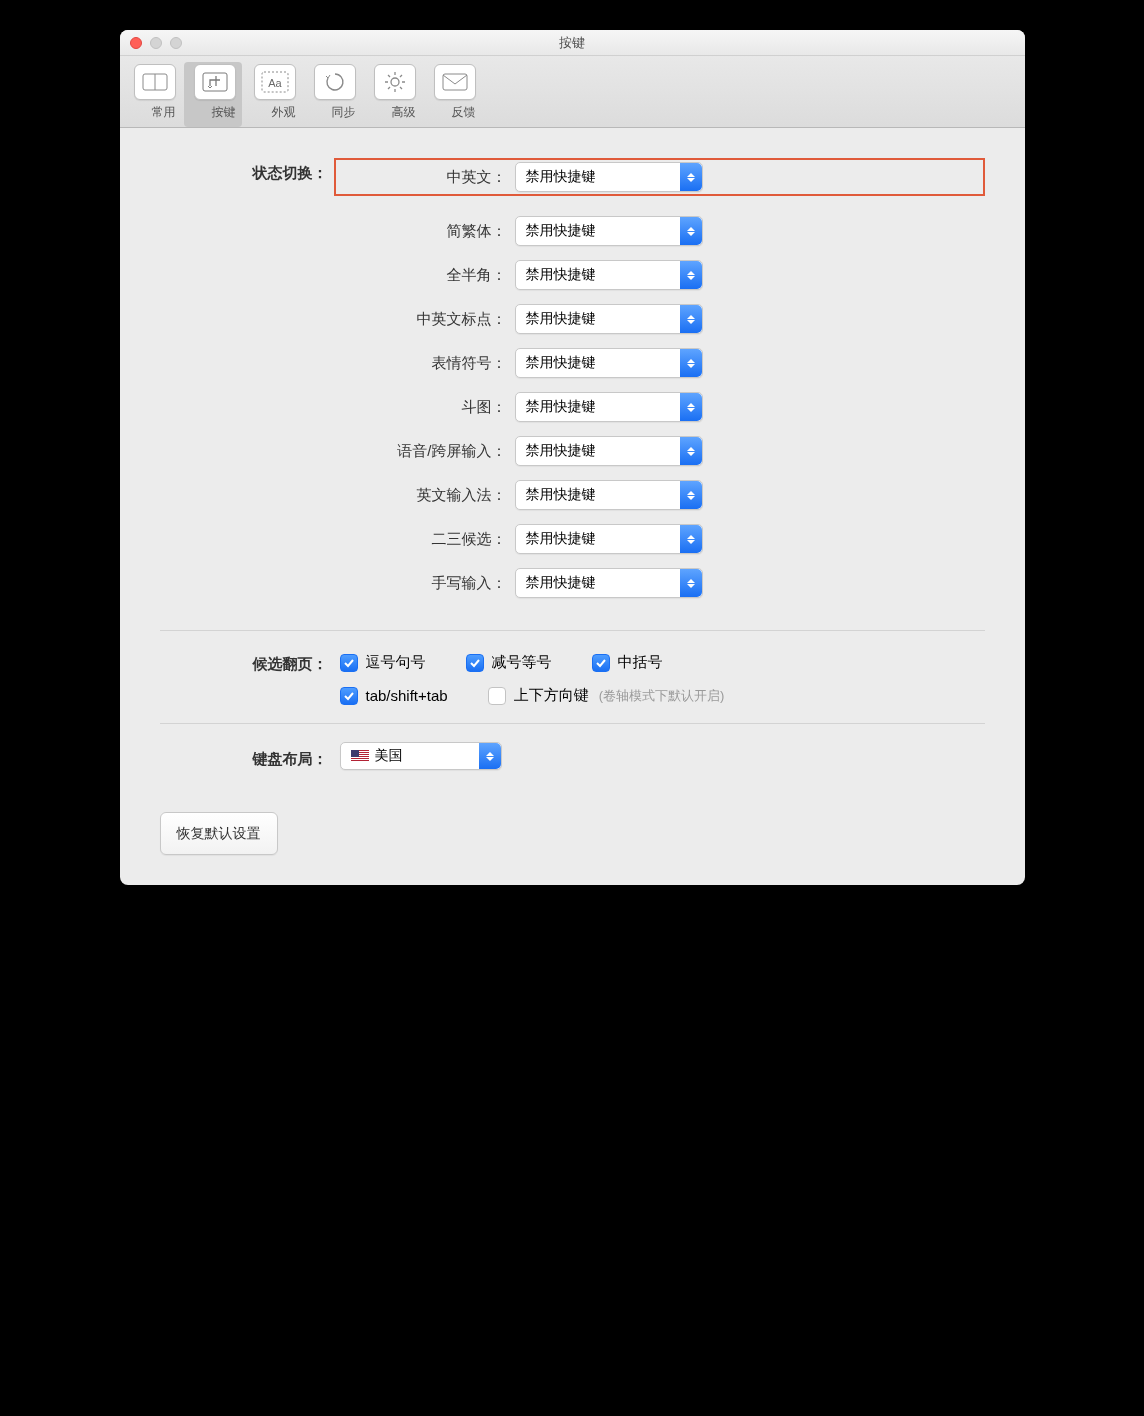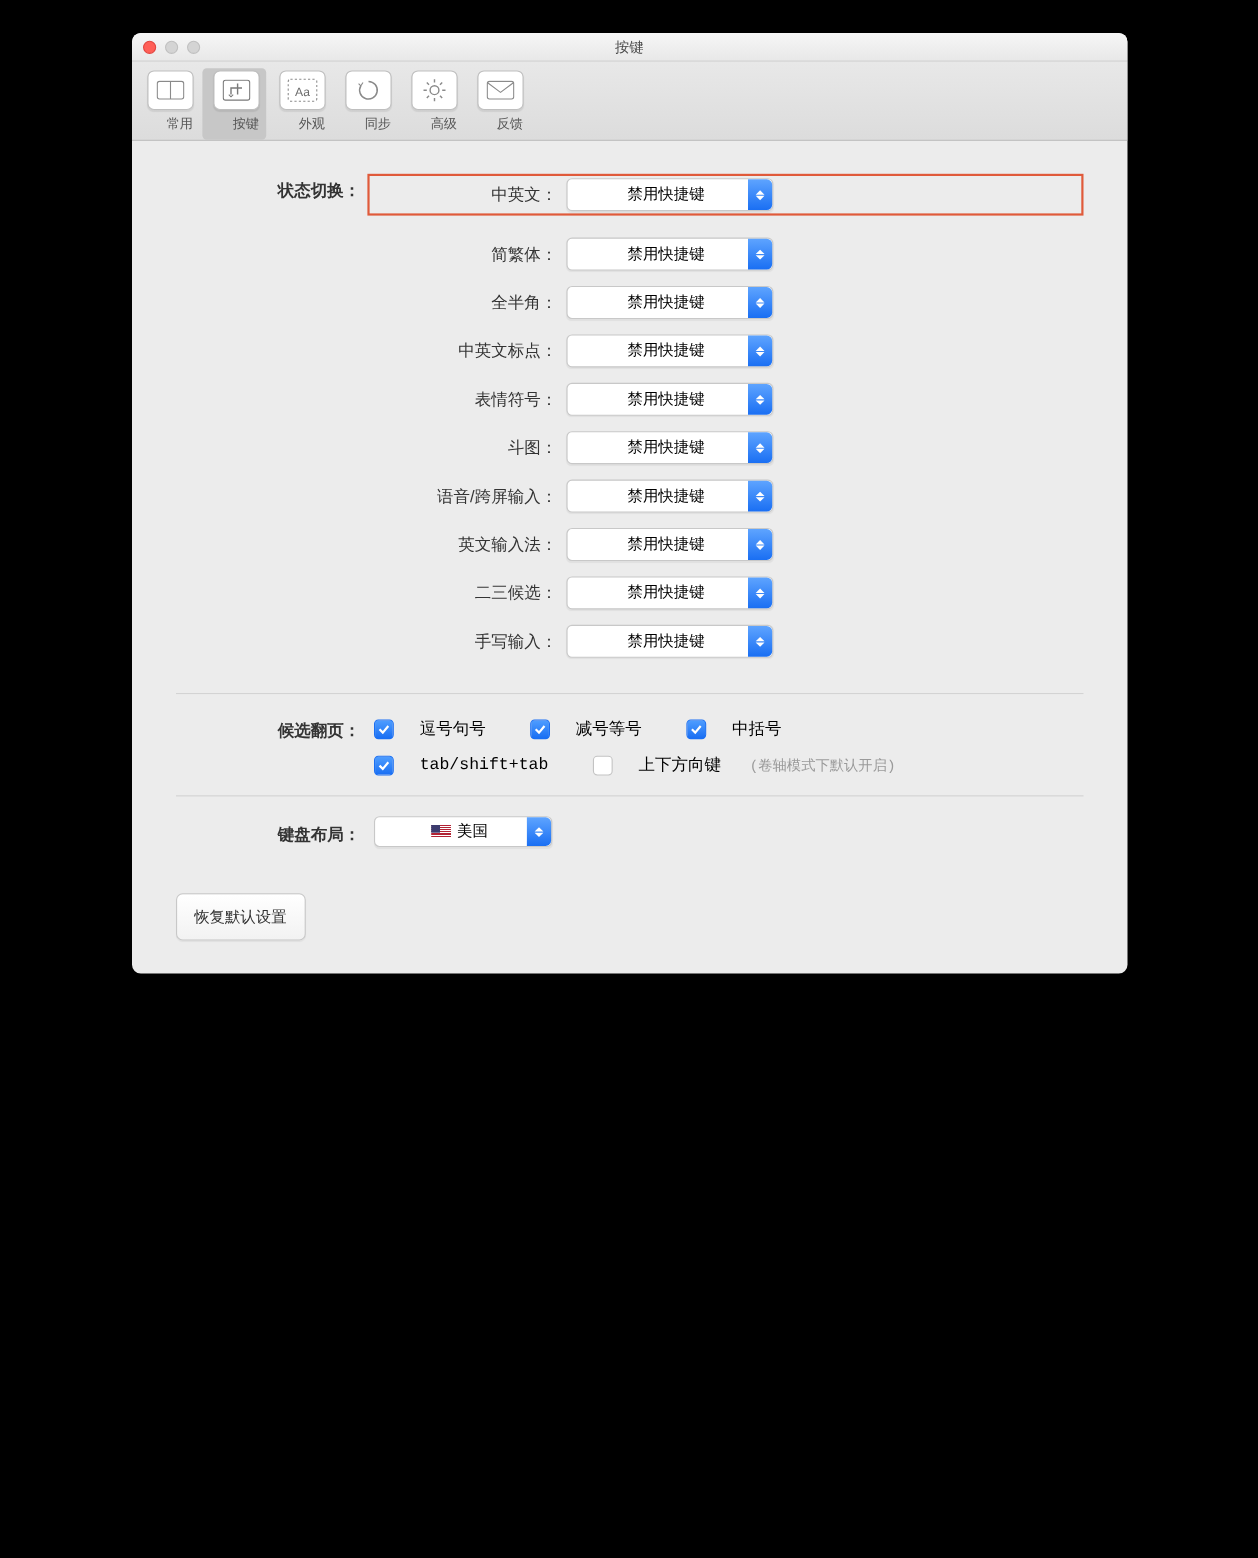--- a/index.html
+++ b/index.html
@@ -98,21 +98,20 @@
     display:flex; align-items:center;
     width: 188px;
     height: 30px;
     background:#fff;
     border:1px solid #c8c8c8;
     border-radius:5px;
     padding: 0 16px 0 10px;
     font-size: 14px;
     box-shadow: 0 1px 1px rgba(0,0,0,0.05);
     cursor:default;
-    justify-content:center;
   }
   .select .stepper {
     position:absolute; right:0; top:0; bottom:0; width:22px;
     background: linear-gradient(#5ea4ff,#1a6ff3);
     border-radius: 0 5px 5px 0;
     display:flex; flex-direction:column; align-items:center; justify-content:center;
     gap:1px;
   }
   .stepper::before, .stepper::after {
     content:""; width:0; height:0;
@@ -126,21 +125,21 @@
     width:18px; height:12px; margin-right:6px;
     background: linear-gradient(#b22234 0 8%, #fff 8% 16%, #b22234 16% 24%, #fff 24% 32%, #b22234 32% 40%, #fff 40% 48%, #b22234 48% 56%, #fff 56% 64%, #b22234 64% 72%, #fff 72% 80%, #b22234 80% 88%, #fff 88% 100%);
     position:relative; display:inline-block; flex-shrink:0;
   }
   .select .flag::before { content:""; position:absolute; left:0; top:0; width:8px; height:7px; background:#3c3b6e; }
 
   hr.sep { border:none; border-top:1px solid #d3d3d3; margin: 18px 0; }
 
   .check-row { display:flex; flex-wrap:wrap; gap: 24px 40px; align-items:center; font-size:15px; }
   .chk {
-    display:inline-flex; align-items:center; gap:24px; cursor:default;font-family:Liberation Mono, monospace;
+    display:inline-flex; align-items:center; gap:8px; cursor:default;
   }
   .chk .box {
     width:18px; height:18px; border-radius:4px;
     border:1px solid #c3c3c3; background:#fff;
     display:flex; align-items:center; justify-content:center;
     flex-shrink:0;
   }
   .chk.on .box { background: linear-gradient(#4e9dff,#1a6ff3); border-color:#1a6ff3; }
   .chk.on .box svg { stroke:#fff; }
   .chk .hint { color:#9a9a9a; font-size:13px; margin-left:2px;}

